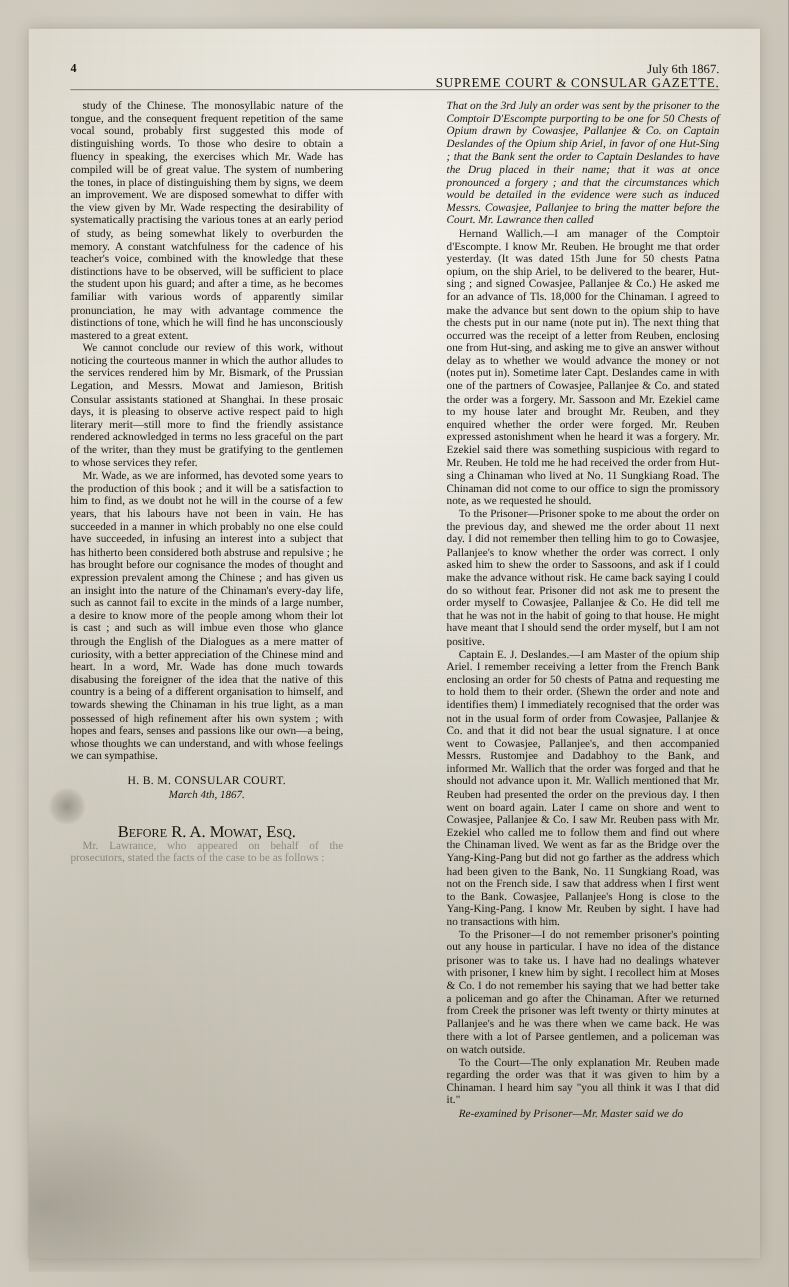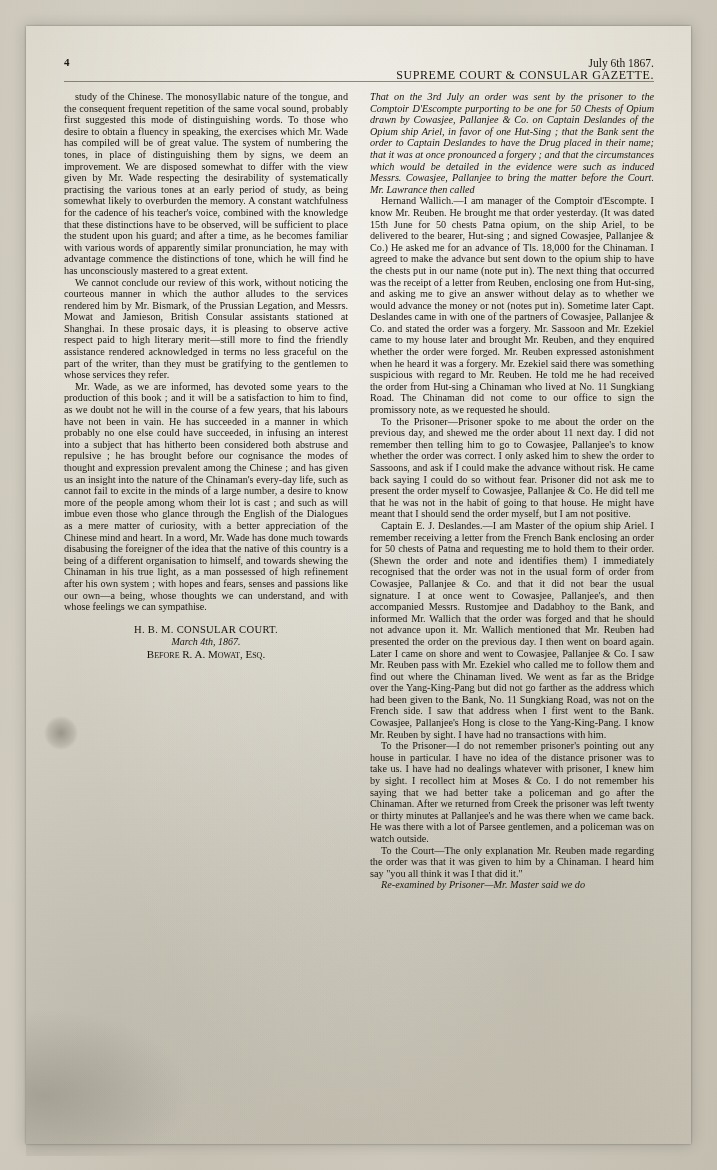--- a/index.html
+++ b/index.html
@@ -93,20 +93,21 @@
   }
   .rule {
     margin-top: 3px;
     border-top: 1px solid #3a342a;
     opacity: 0.55;
   }
   .cols {
     display: flex;
     margin-top: 9px;
     height: 1015px;
+    gap: 36px;
   }
   .col {
     width: 284px;
     color: #17140f;
     font-size: 10.2px;
     line-height: 11.6px;
     text-align: justify;
     hyphens: auto;
   }
   .col.left { padding-right: 11px; border-right: 0px; }
@@ -127,23 +128,24 @@
     font-variant: small-caps;
     letter-spacing: 0.3px;
     line-height: 13px;
   }
   .head-block .h2 {
     font-size: 10px;
     font-style: italic;
     line-height: 12px;
   }
   .head-block .h3 {
-    font-size: 11px;
+    font-size: 15px;
     line-height: 13px;
     font-variant: small-caps;
+    margin-top: 22px;
   }
   .fade1 { opacity: 0.78; }
   .fade3 { opacity: 0.38; }
 </style>
 </head>
 <body>
 
 <div class="page">
   <div class="paper">
     <div class="grain"></div>
@@ -165,20 +167,21 @@
           <p>study of the Chinese.  The monosyllabic nature of the tongue, and the consequent frequent repetition of the same vocal sound, probably first suggested this mode of distinguishing words.  To those who desire to obtain a fluency in speaking, the exercises which Mr. Wade has compiled will be of great value.  The system of numbering the tones, in place of distinguishing them by signs, we deem an improvement.  We are disposed somewhat to differ with the view given by Mr. Wade respecting the desirability of systematically practising the various tones at an early period of study, as being somewhat likely to overburden the memory.  A constant watchfulness for the cadence of his teacher's voice, combined with the knowledge that these distinctions have to be observed, will be sufficient to place the student upon his guard; and after a time, as he becomes familiar with various words of apparently similar pronunciation, he may with advantage commence the distinctions of tone, which he will find he has unconsciously mastered to a great extent.</p>
           <p>We cannot conclude our review of this work, without noticing the courteous manner in which the author alludes to the services rendered him by Mr. Bismark, of the Prussian Legation, and Messrs. Mowat and Jamieson, British Consular assistants stationed at Shanghai.  In these prosaic days, it is pleasing to observe active respect paid to high literary merit—still more to find the friendly assistance rendered acknowledged in terms no less graceful on the part of the writer, than they must be gratifying to the gentlemen to whose services they refer.</p>
           <p>Mr. Wade, as we are informed, has devoted some years to the production of this book ; and it will be a satisfaction to him to find, as we doubt not he will in the course of a few years, that his labours have not been in vain.  He has succeeded in a manner in which probably no one else could have succeeded, in infusing an interest into a subject that has hitherto been considered both abstruse and repulsive ; he has brought before our cognisance the modes of thought and expression prevalent among the Chinese ; and has given us an insight into the nature of the Chinaman's every-day life, such as cannot fail to excite in the minds of a large number, a desire to know more of the people among whom their lot is cast ; and such as will imbue even those who glance through the English of the Dialogues as a mere matter of curiosity, with a better appreciation of the Chinese mind and heart.  In a word, Mr. Wade has done much towards disabusing the foreigner of the idea that the native of this country is a being of a different organisation to himself, and towards shewing the Chinaman in his true light, as a man possessed of high refinement after his own system ; with hopes and fears, senses and passions like our own—a being, whose thoughts we can understand, and with whose feelings we can sympathise.</p>
 
           <div class="head-block">
             <div class="h1">H. B. M. CONSULAR COURT.</div>
             <div class="h2">March 4th, 1867.</div>
             <div class="h3">Before R. A. Mowat, Esq.</div>
           </div>
 
+          <p class="fade3">Mr. Lawrance, who appeared on behalf of the prosecutors, stated the facts of the case to be as follows :</p>
         </div>
 
         <div class="gutter"></div>
 
         <div class="col right">
           <p class="noindent">That on the 3rd July an order was sent by the prisoner to the Comptoir D'Escompte purporting to be one for 50 Chests of Opium drawn by Cowasjee, Pallanjee &amp; Co. on Captain Deslandes of the Opium ship Ariel, in favor of one Hut-Sing ; that the Bank sent the order to Captain Deslandes to have the Drug placed in their name; that it was at once pronounced a forgery ; and that the circumstances which would be detailed in the evidence were such as induced Messrs. Cowasjee, Pallanjee to bring the matter before the Court.  Mr. Lawrance then called</p>
           <p>Hernand Wallich.—I am manager of the Comptoir d'Escompte.  I know Mr. Reuben.  He brought me that order yesterday.  (It was dated 15th June for 50 chests Patna opium, on the ship Ariel, to be delivered to the bearer, Hut-sing ; and signed Cowasjee, Pallanjee &amp; Co.)  He asked me for an advance of Tls. 18,000 for the Chinaman.  I agreed to make the advance but sent down to the opium ship to have the chests put in our name (note put in).  The next thing that occurred was the receipt of a letter from Reuben, enclosing one from Hut-sing, and asking me to give an answer without delay as to whether we would advance the money or not (notes put in).  Sometime later Capt. Deslandes came in with one of the partners of Cowasjee, Pallanjee &amp; Co. and stated the order was a forgery.  Mr. Sassoon and Mr. Ezekiel came to my house later and brought Mr. Reuben, and they enquired whether the order were forged.  Mr. Reuben expressed astonishment when he heard it was a forgery.  Mr. Ezekiel said there was something suspicious with regard to Mr. Reuben.  He told me he had received the order from Hut-sing a Chinaman who lived at No. 11 Sungkiang Road.  The Chinaman did not come to our office to sign the promissory note, as we requested he should.</p>
           <p>To the Prisoner—Prisoner spoke to me about the order on the previous day, and shewed me the order about 11 next day.  I did not remember then telling him to go to Cowasjee, Pallanjee's to know whether the order was correct.  I only asked him to shew the order to Sassoons, and ask if I could make the advance without risk.  He came back saying I could do so without fear.  Prisoner did not ask me to present the order myself to Cowasjee, Pallanjee &amp; Co.  He did tell me that he was not in the habit of going to that house.  He might have meant that I should send the order myself, but I am not positive.</p>
           <p>Captain E. J. Deslandes.—I am Master of the opium ship Ariel.  I remember receiving a letter from the French Bank enclosing an order for 50 chests of Patna and requesting me to hold them to their order.  (Shewn the order and note and identifies them)  I immediately recognised that the order was not in the usual form of order from Cowasjee, Pallanjee &amp; Co. and that it did not bear the usual signature.  I at once went to Cowasjee, Pallanjee's, and then accompanied Messrs. Rustomjee and Dadabhoy to the Bank, and informed Mr. Wallich that the order was forged and that he should not advance upon it.  Mr. Wallich mentioned that Mr. Reuben had presented the order on the previous day.  I then went on board again.  Later I came on shore and went to Cowasjee, Pallanjee &amp; Co.  I saw Mr. Reuben pass with Mr. Ezekiel who called me to follow them and find out where the Chinaman lived.  We went as far as the Bridge over the Yang-King-Pang but did not go farther as the address which had been given to the Bank, No. 11 Sungkiang Road, was not on the French side.  I saw that address when I first went to the Bank.  Cowasjee, Pallanjee's Hong is close to the Yang-King-Pang.  I know Mr. Reuben by sight.  I have had no transactions with him.</p>
           <p>To the Prisoner—I do not remember prisoner's pointing out any house in particular.  I have no idea of the distance prisoner was to take us.  I have had no dealings whatever with prisoner, I knew him by sight.  I recollect him at Moses &amp; Co.  I do not remember his saying that we had better take a policeman and go after the Chinaman.  After we returned from Creek the prisoner was left twenty or thirty minutes at Pallanjee's and he was there when we came back.  He was there with a lot of Parsee gentlemen, and a policeman was on watch outside.</p>

